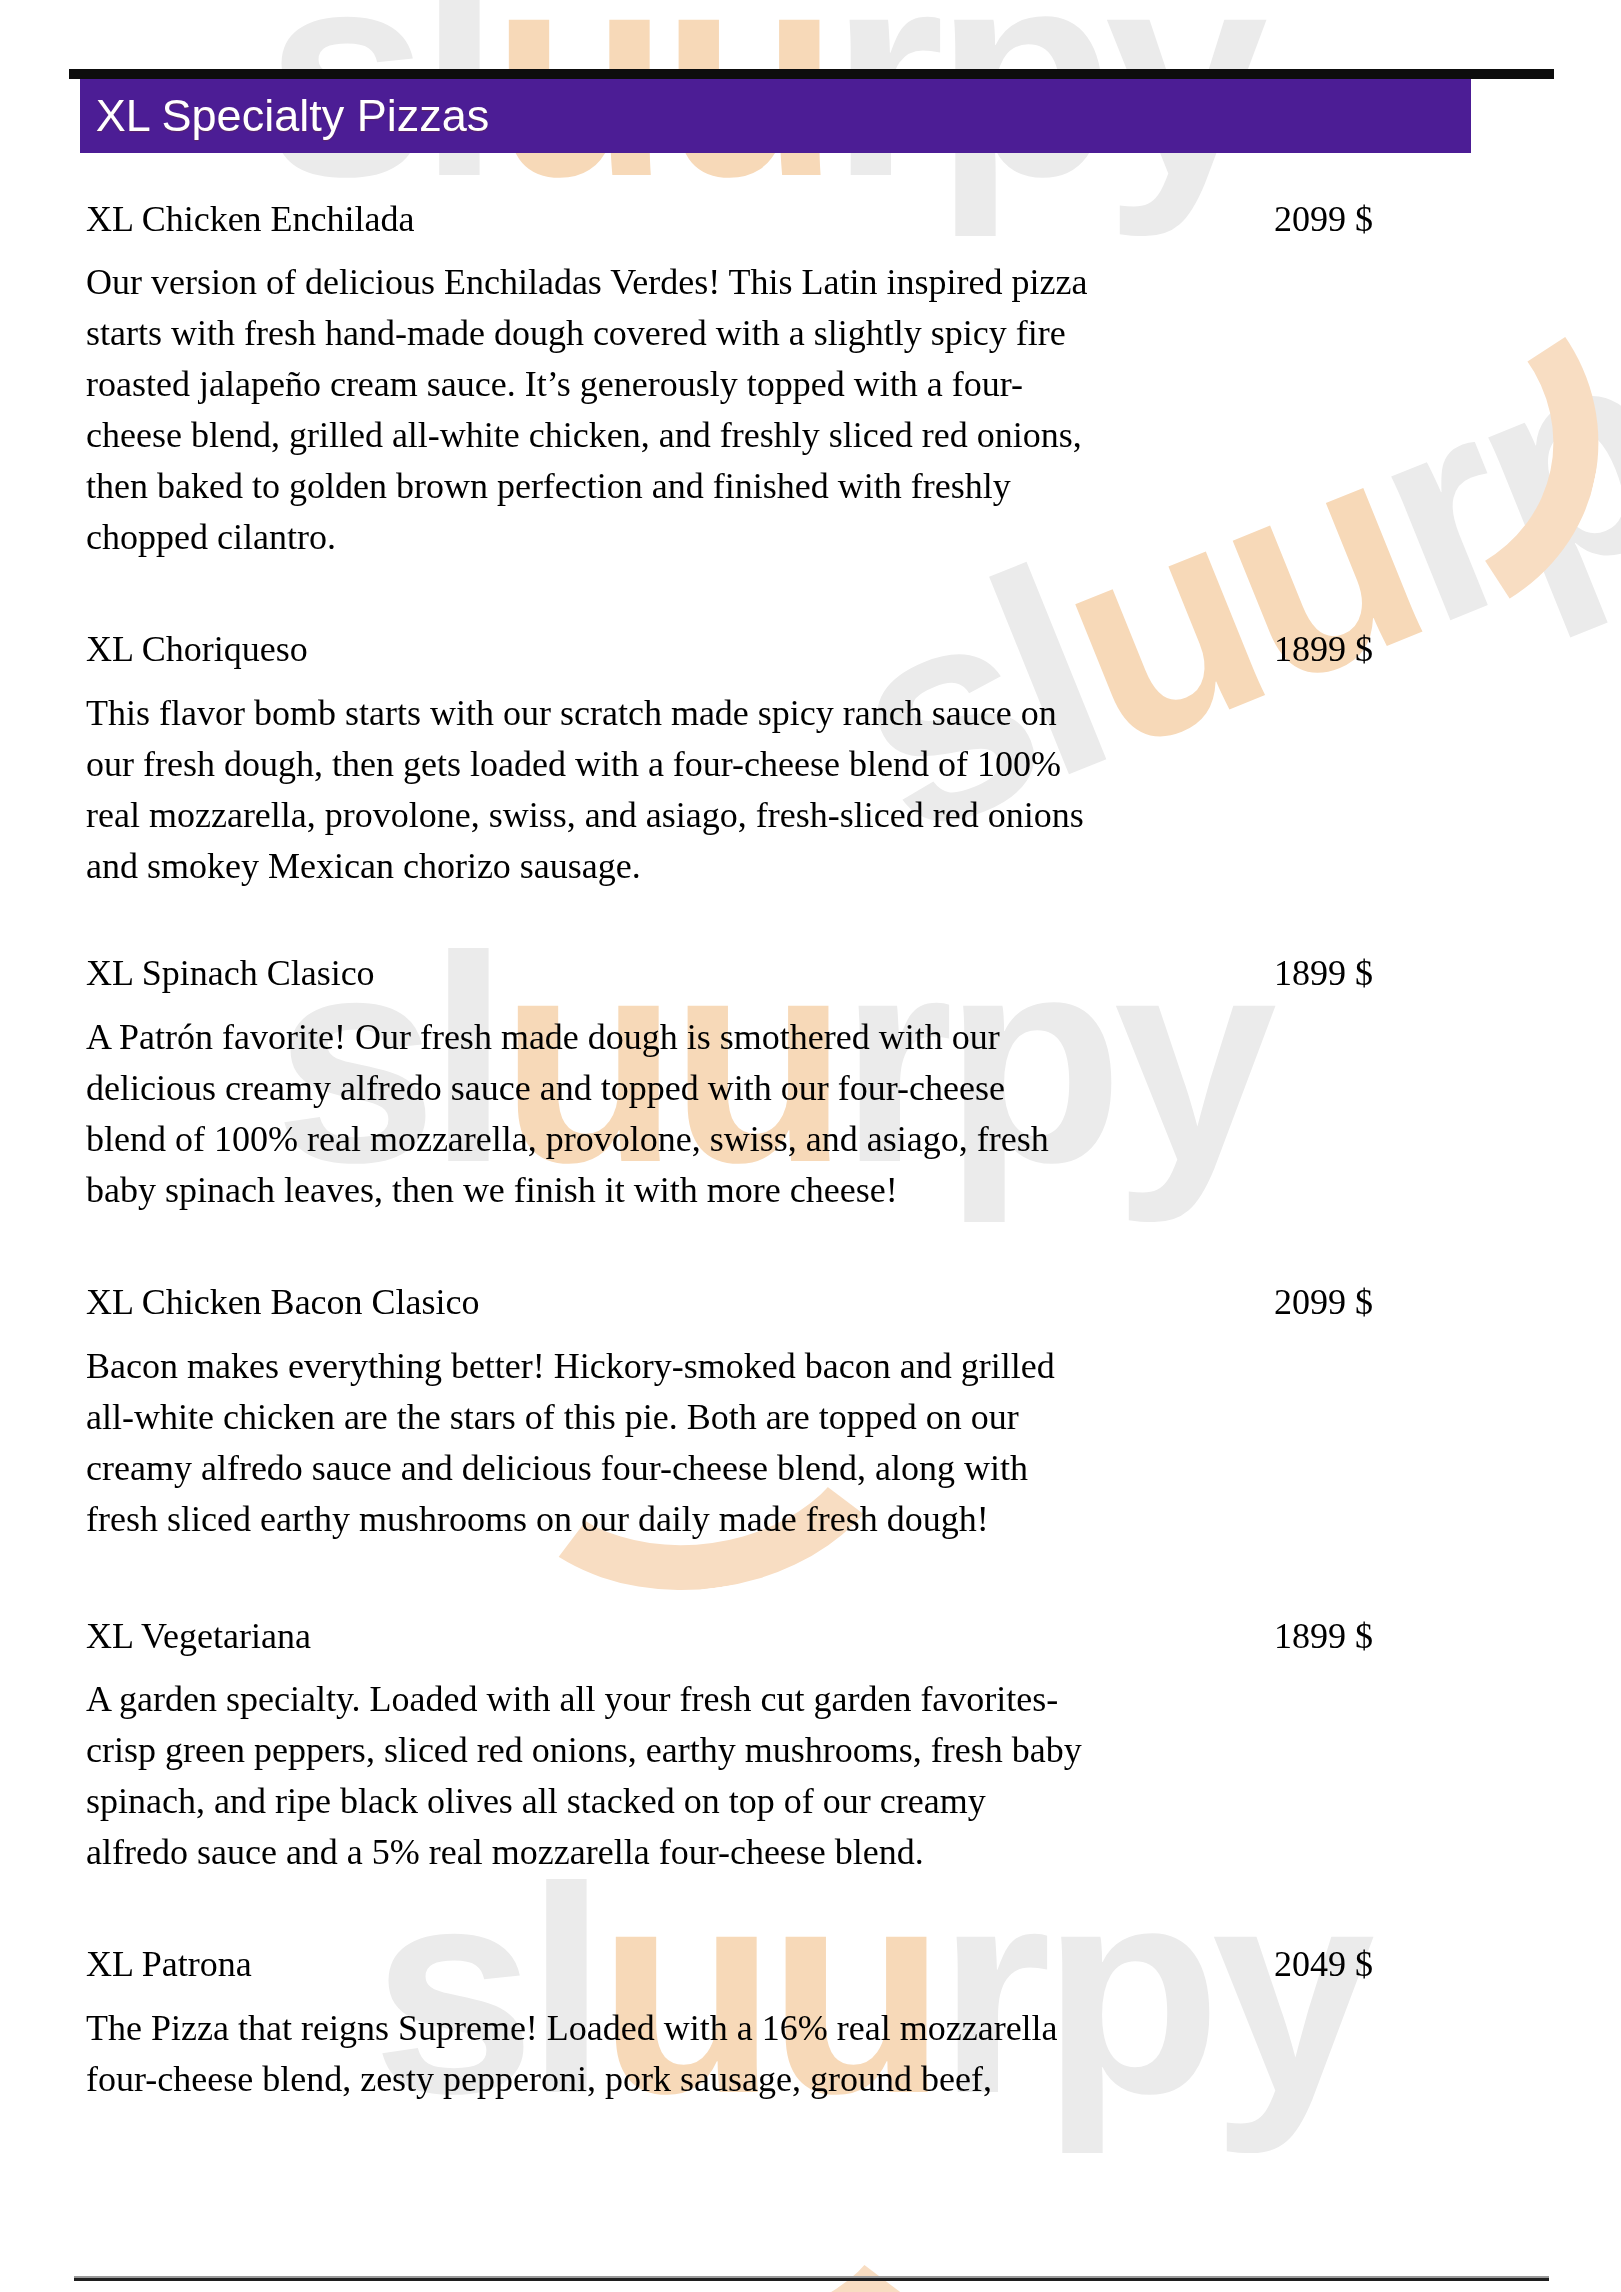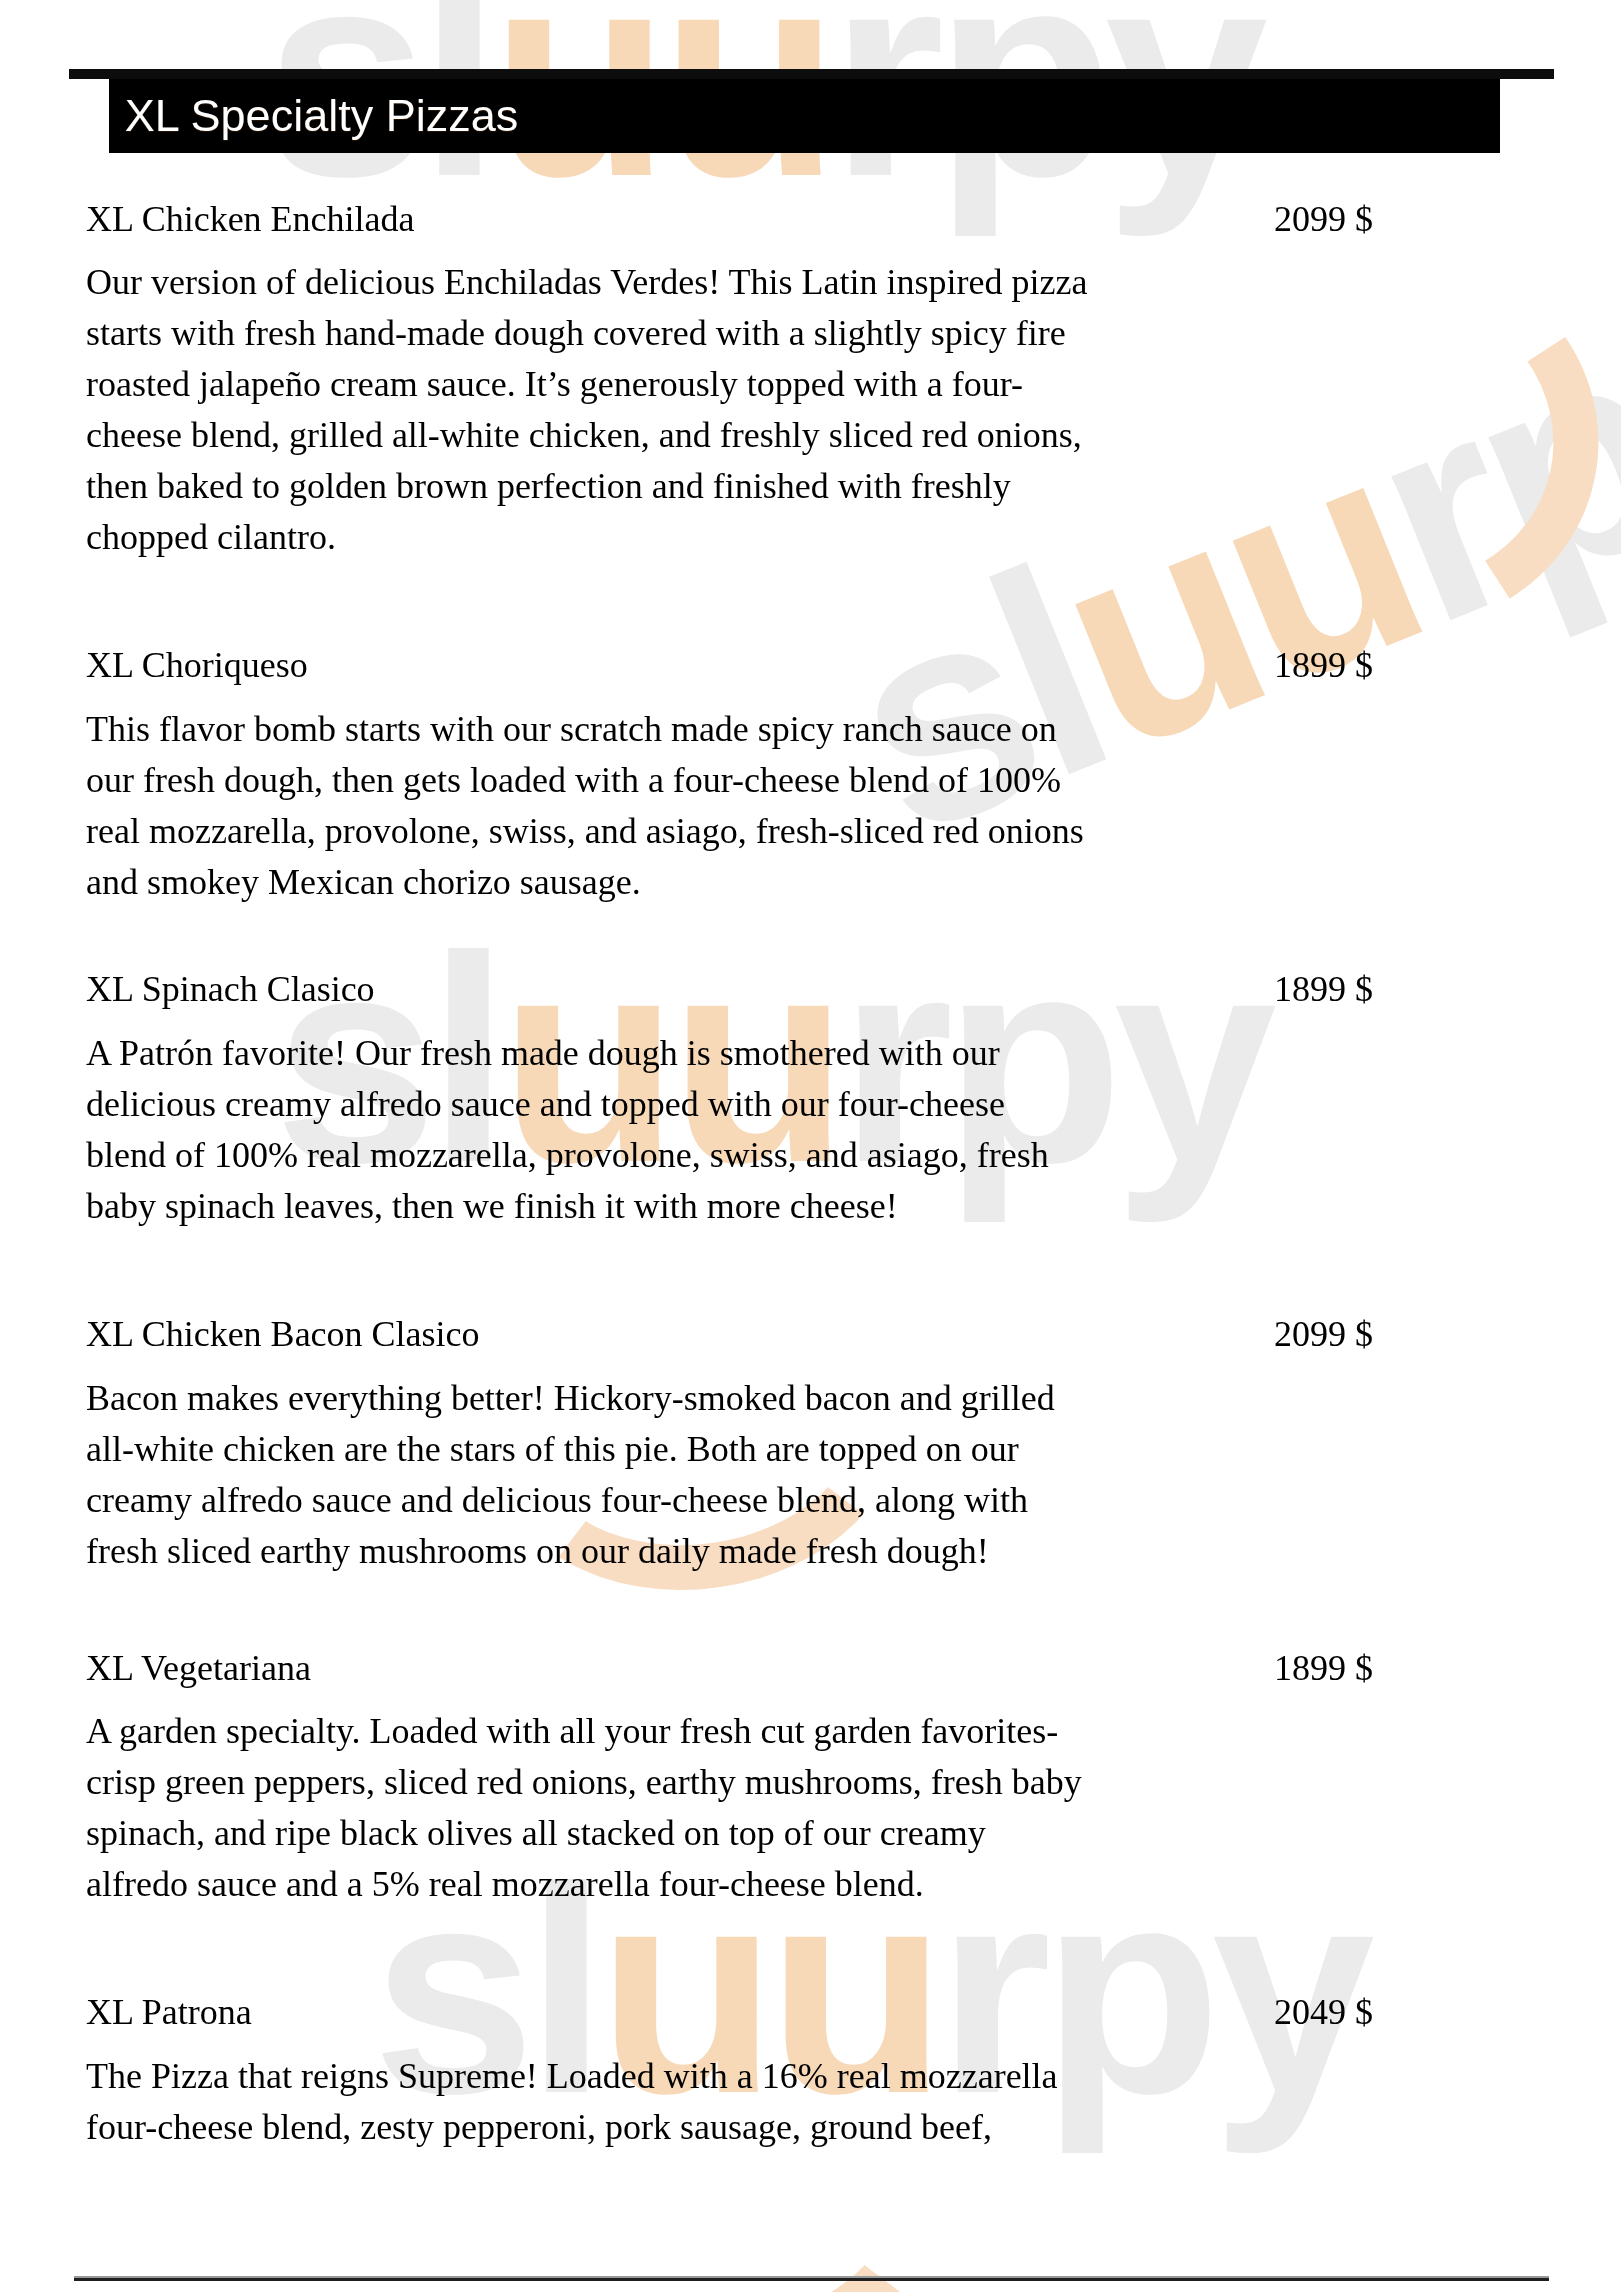--- a/index.html
+++ b/index.html
@@ -46,38 +46,38 @@
   
   .content { position: relative; z-index: 1; }
 
   .top-rule {
     margin: 69px 0 0 69px;
     width: 1485px;
     height: 9.8px;
     background: #0d0d0d;
   }
   .header-bar {
-    margin-left: 109px;
+    margin-left: 80px;
     width: 1391px;
     height: 74px;
-    background: #000000;
+    background: #4c1d95;
     display: flex;
     align-items: center;
   }
   .header-title {
     font-family: "Liberation Sans", sans-serif;
     font-size: 45px;
     color: #ffffff;
     padding-left: 15.7px;
     text-shadow: 0 1px 1px rgba(120,60,0,0.35);
   }
 
   .menu { margin-top: 41px; padding: 0 229px 0 86px; }
   .item { font-size: 36px; line-height: 51px; }
-  .item + .item { margin-top: 77px; }
+  .item + .item { margin-top: 61px; }
   .item:nth-of-type(2) { }
   .item:nth-of-type(3) { margin-top: 56px; }
   .item:nth-of-type(5) { margin-top: 66px; }
 
   .name-row { display: flex; align-items: flex-end; }
   .item-name { flex: 1 1 auto; }
   .item-price { flex: 0 0 auto; min-width: 118px; margin-left: auto; text-align: left; }
   .item-desc { margin-top: 12.7px; white-space: pre-line; }
 
   .footer-rule {

